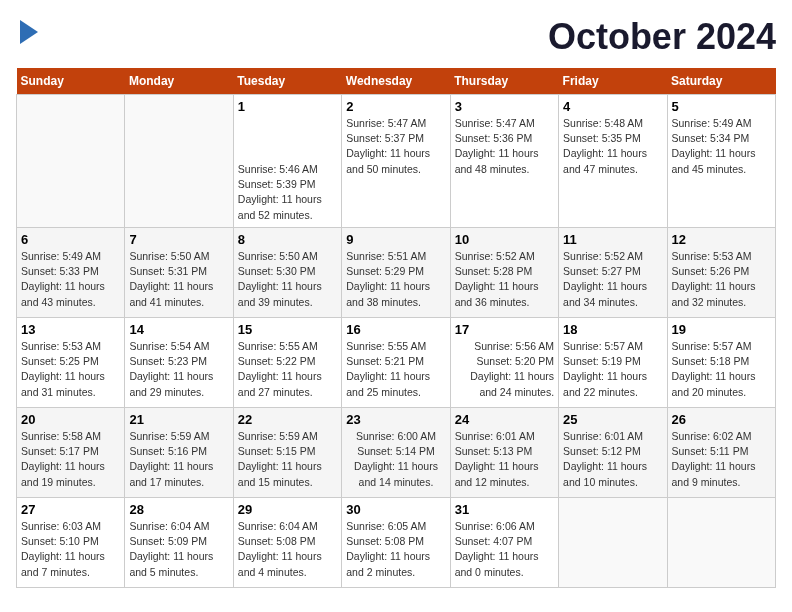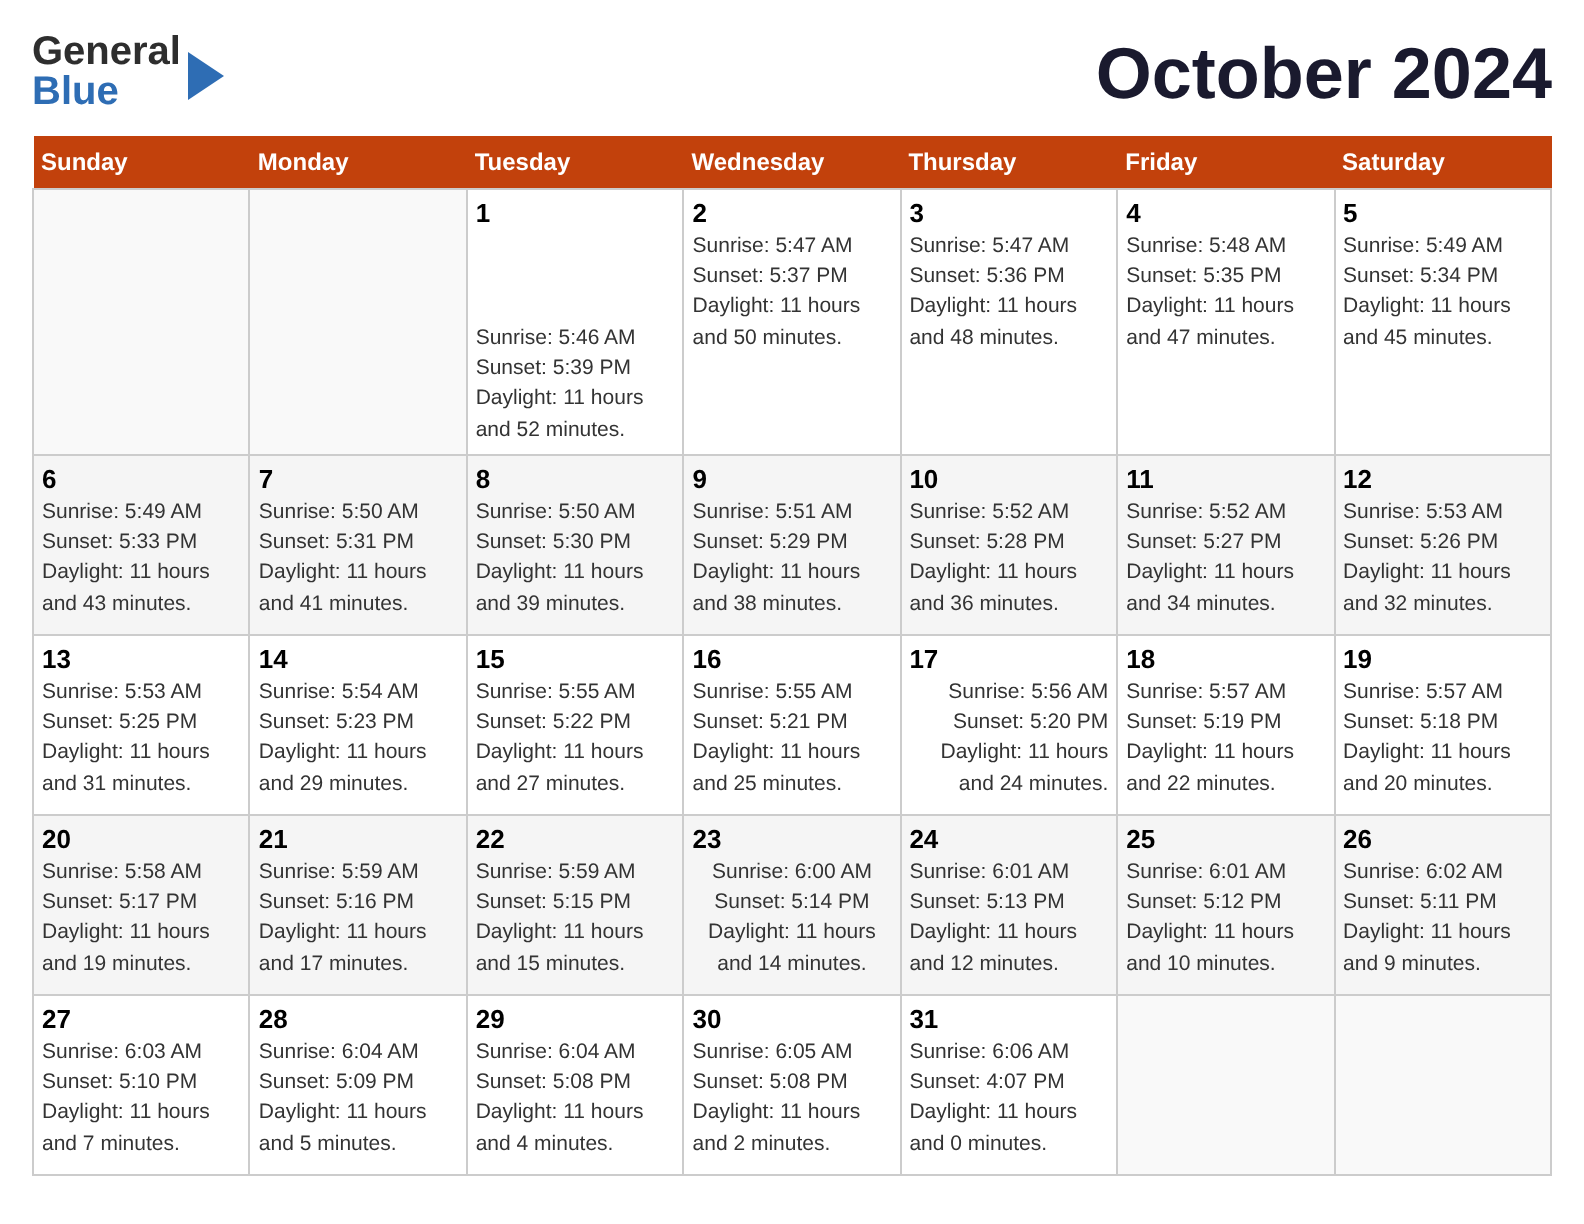--- a/index.html
+++ b/index.html
@@ -98,24 +98,20 @@
       margin-left: 4px;
       margin-top: 4px;
     }
   </style>
 </head>
 <body>
 
 <div class="header">
   <div class="logo-wrapper">
     <div style="display:flex;align-items:center;">
-      <div class="logo-name">
-        <span class="general-text">General</span>
-        <span class="blue-text">Blue</span>
-      </div>
       <div class="logo-chevron"></div>
     </div>
   </div>
   <div class="title-block">
     <div class="month-title">October 2024</div>
   </div>
 </div>
 
 <table>
   <thead>

